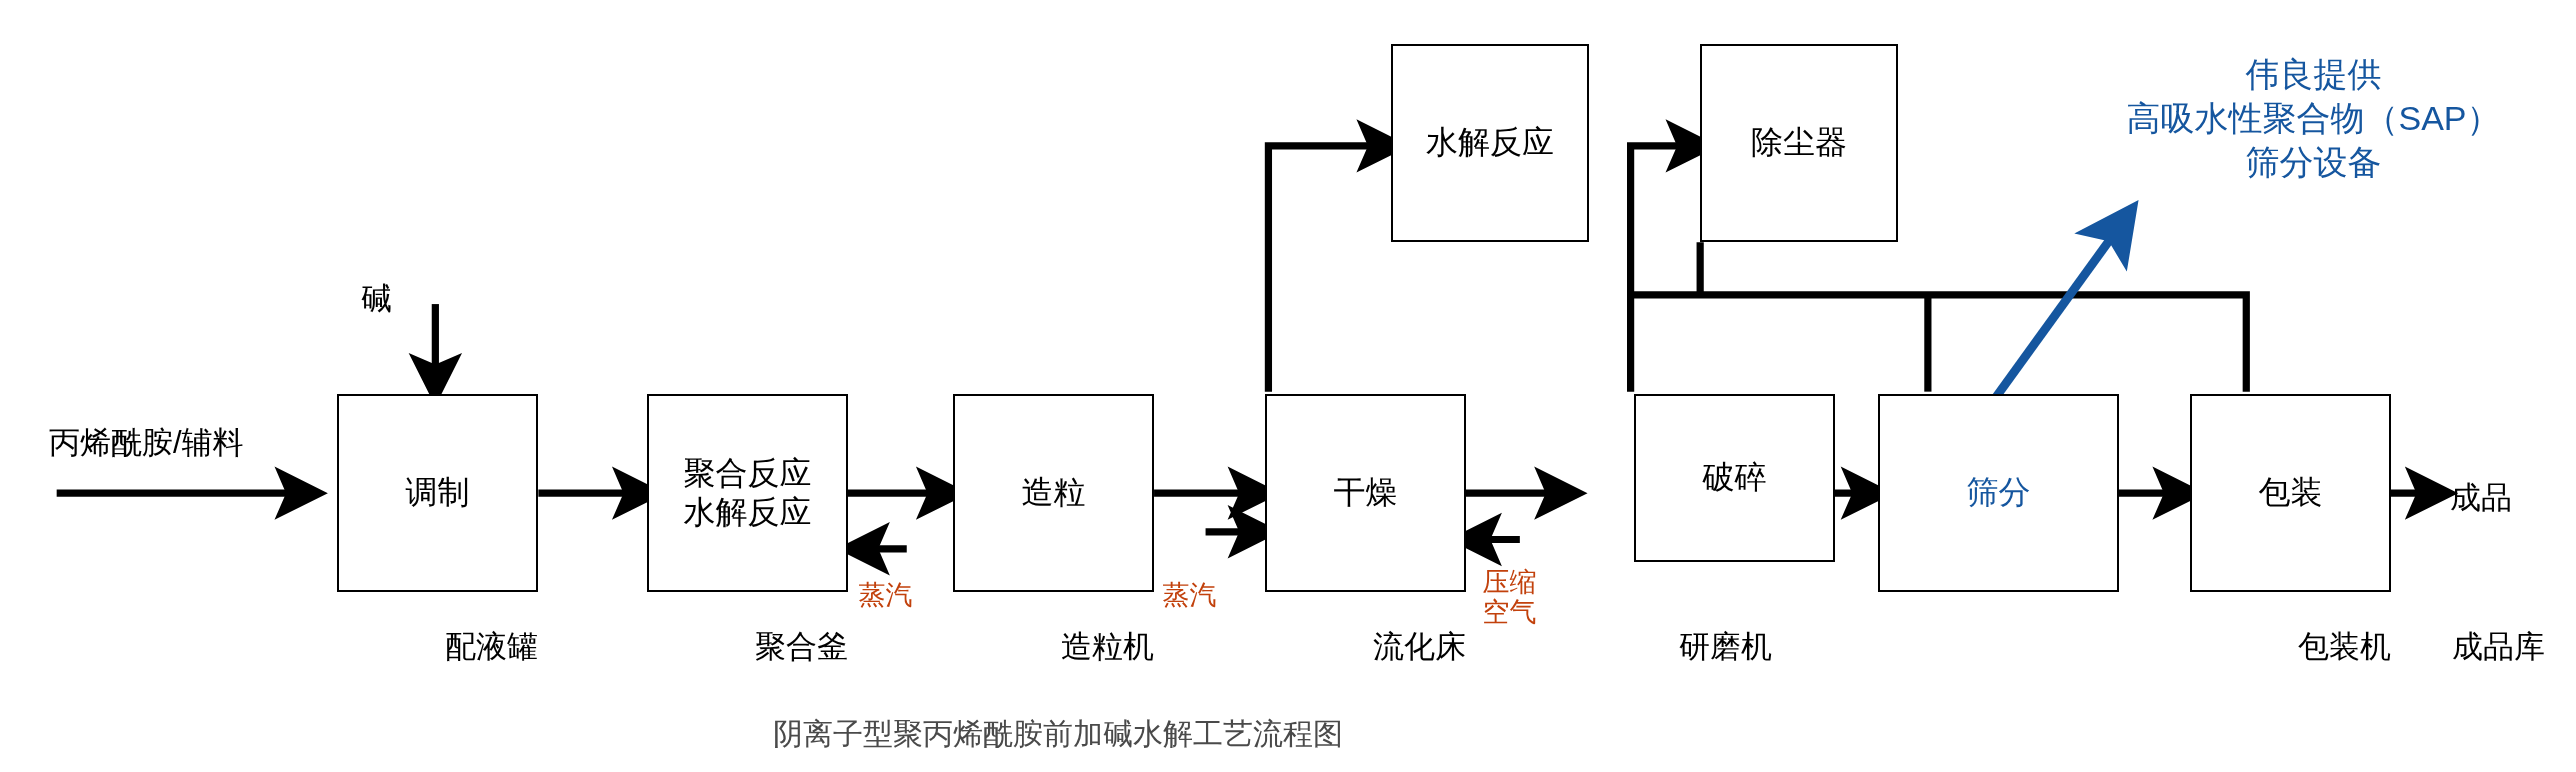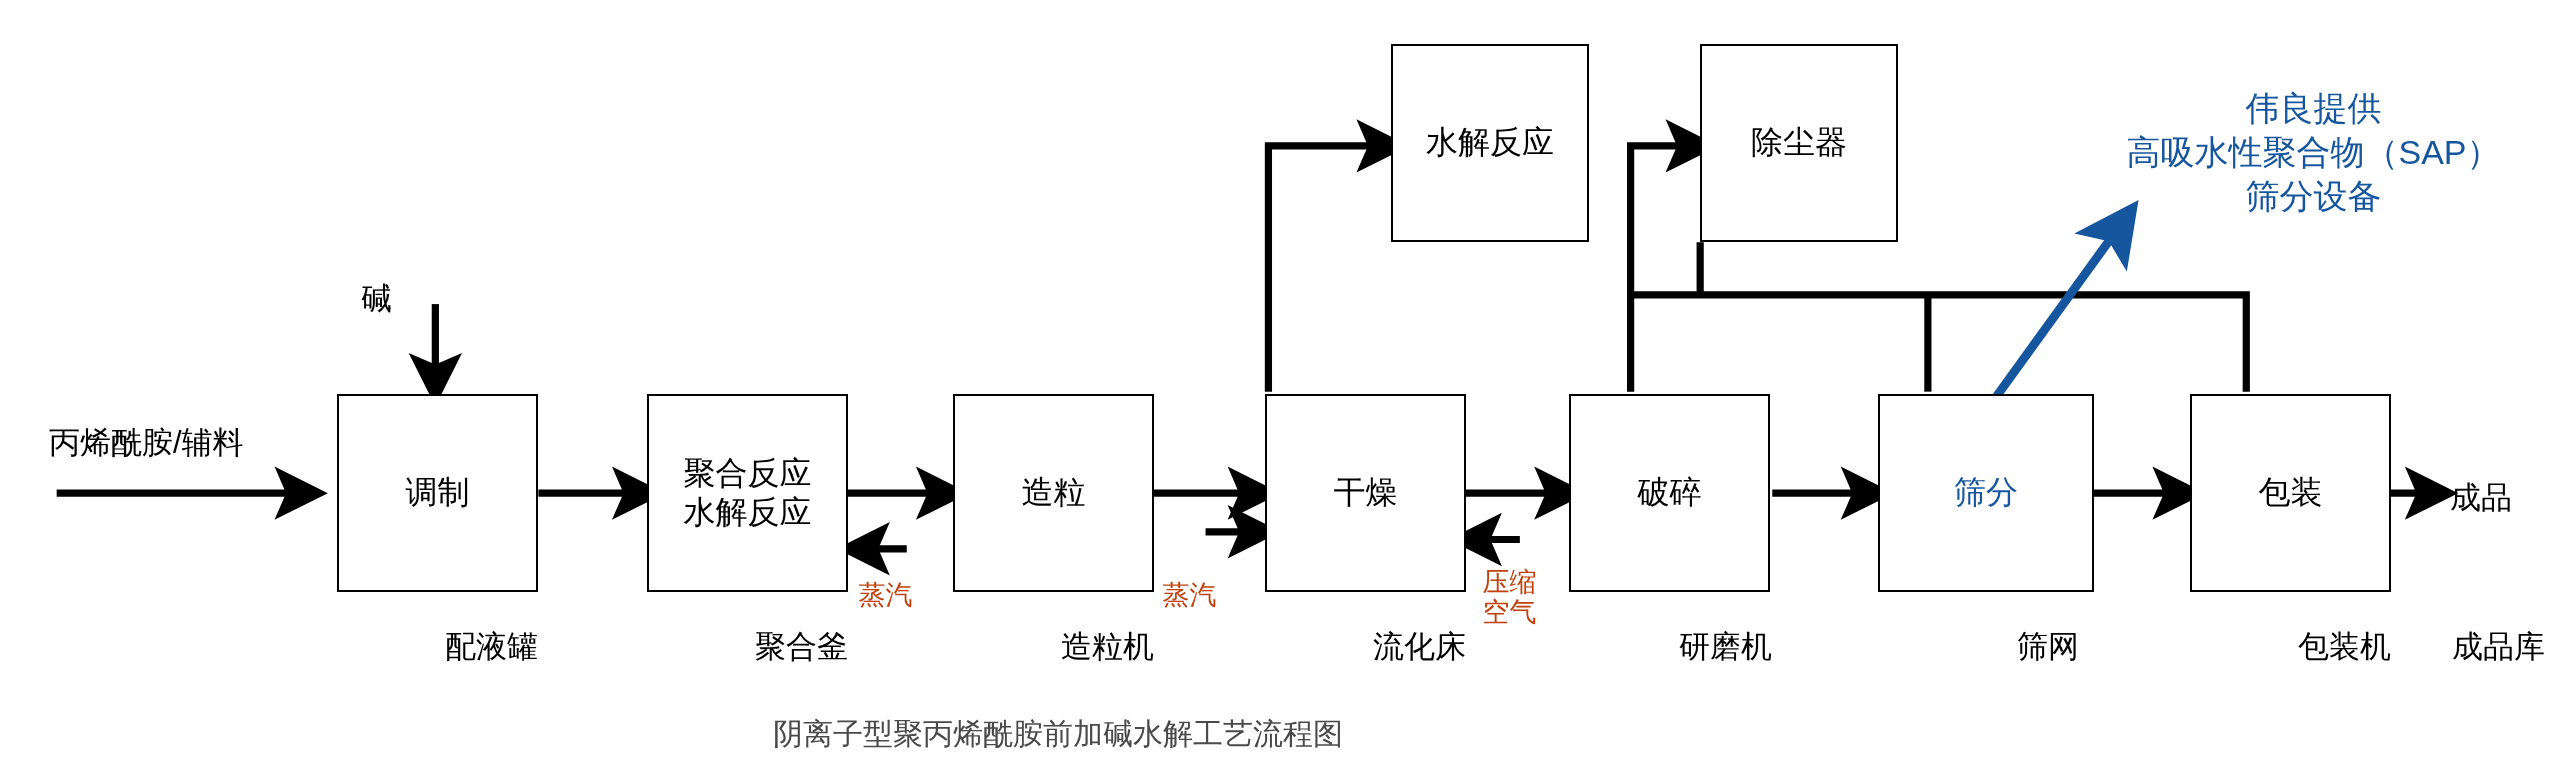--- a/index.html
+++ b/index.html
@@ -10,21 +10,21 @@
 
   .node{position:absolute;border:2.6px solid #000;background:#fff;box-sizing:border-box;
         display:flex;align-items:center;justify-content:center;text-align:center;}
   .node .nlabel{font-size:32px;line-height:1.22;color:#000;white-space:pre-line;font-weight:400;}
   .node.accent .nlabel{color:#15569F;}
 
   .caplabel{position:absolute;font-size:31px;color:#000;text-align:right;white-space:nowrap;}
   .flowtext{position:absolute;font-size:31px;color:#000;white-space:nowrap;}
   .smalltext{position:absolute;font-size:27px;color:#c2410c;text-align:center;line-height:1.12;white-space:pre-line;}
 
-  #annot{position:absolute;color:#15569F;font-size:34px;line-height:1.30;text-align:center;white-space:pre-line;margin-top:34px;}
+  #annot{position:absolute;color:#15569F;font-size:34px;line-height:1.30;text-align:center;white-space:pre-line;}
   #figcaption{position:absolute;color:#4A4A4A;font-size:30px;white-space:nowrap;}
 </style>
 </head>
 <body>
 
 <div id="stage">
 
   <svg id="wires" viewBox="0 0 5000 1500">
     <defs>
       <marker id="ah" markerWidth="9" markerHeight="9" refX="5.4" refY="4.5" orient="auto" markerUnits="strokeWidth">
@@ -81,43 +81,42 @@
   <div class="node" style="left:647px;top:394px;width:201px;height:198px;">
     <span class="nlabel">聚合反应
 水解反应</span>
   </div>
   <div class="node" style="left:953px;top:394px;width:201px;height:198px;">
     <span class="nlabel">造粒</span>
   </div>
   <div class="node" style="left:1265px;top:394px;width:201px;height:198px;">
     <span class="nlabel">干燥</span>
   </div>
-  <div class="node" style="left:1569px;top:394px;width:201px;height:198px;text-align:right;">
+  <div class="node" style="left:1634px;top:394px;width:201px;height:168px;text-align:right;">
     <span class="nlabel">破碎</span>
   </div>
-  <div class="node accent" style="left:1878px;top:394px;width:216px;height:198px;">
+  <div class="node accent" style="left:1878px;top:394px;width:241px;height:198px;">
     <span class="nlabel">筛分</span>
   </div>
   <div class="node" style="left:2190px;top:394px;width:201px;height:198px;">
     <span class="nlabel">包装</span>
   </div>
 
   <div class="node" style="left:1391px;top:44px;width:198px;height:198px;">
     <span class="nlabel">水解反应</span>
   </div>
   <div class="node" style="left:1700px;top:44px;width:198px;height:198px;">
     <span class="nlabel">除尘器</span>
   </div>
 
   <div class="caplabel" style="left:337px;top:626px;width:201px;">配液罐</div>
   <div class="caplabel" style="left:647px;top:626px;width:201px;">聚合釜</div>
   <div class="caplabel" style="left:953px;top:626px;width:201px;">造粒机</div>
   <div class="caplabel" style="left:1265px;top:626px;width:201px;">流化床</div>
   <div class="caplabel" style="left:1571px;top:626px;width:201px;">研磨机</div>
-  <div class="caplabel" style="left:1878px;top:626px;width:201px;">筛网</div>
   <div class="caplabel" style="left:2190px;top:626px;width:201px;">包装机</div>
   <div class="caplabel" style="left:2375px;top:626px;width:170px;">成品库</div>
 
   <div class="flowtext" style="left:49px;top:422px;">丙烯酰胺/辅料</div>
   <div class="flowtext" style="left:361px;top:278px;">碱</div>
   <div class="flowtext" style="left:2450px;top:477px;">成品</div>
 
   <div class="smalltext" style="left:829px;top:580px;width:113px;">蒸汽</div>
   <div class="smalltext" style="left:1133px;top:580px;width:113px;">蒸汽</div>
   <div class="smalltext" style="left:1463px;top:567px;width:93px;">压缩

